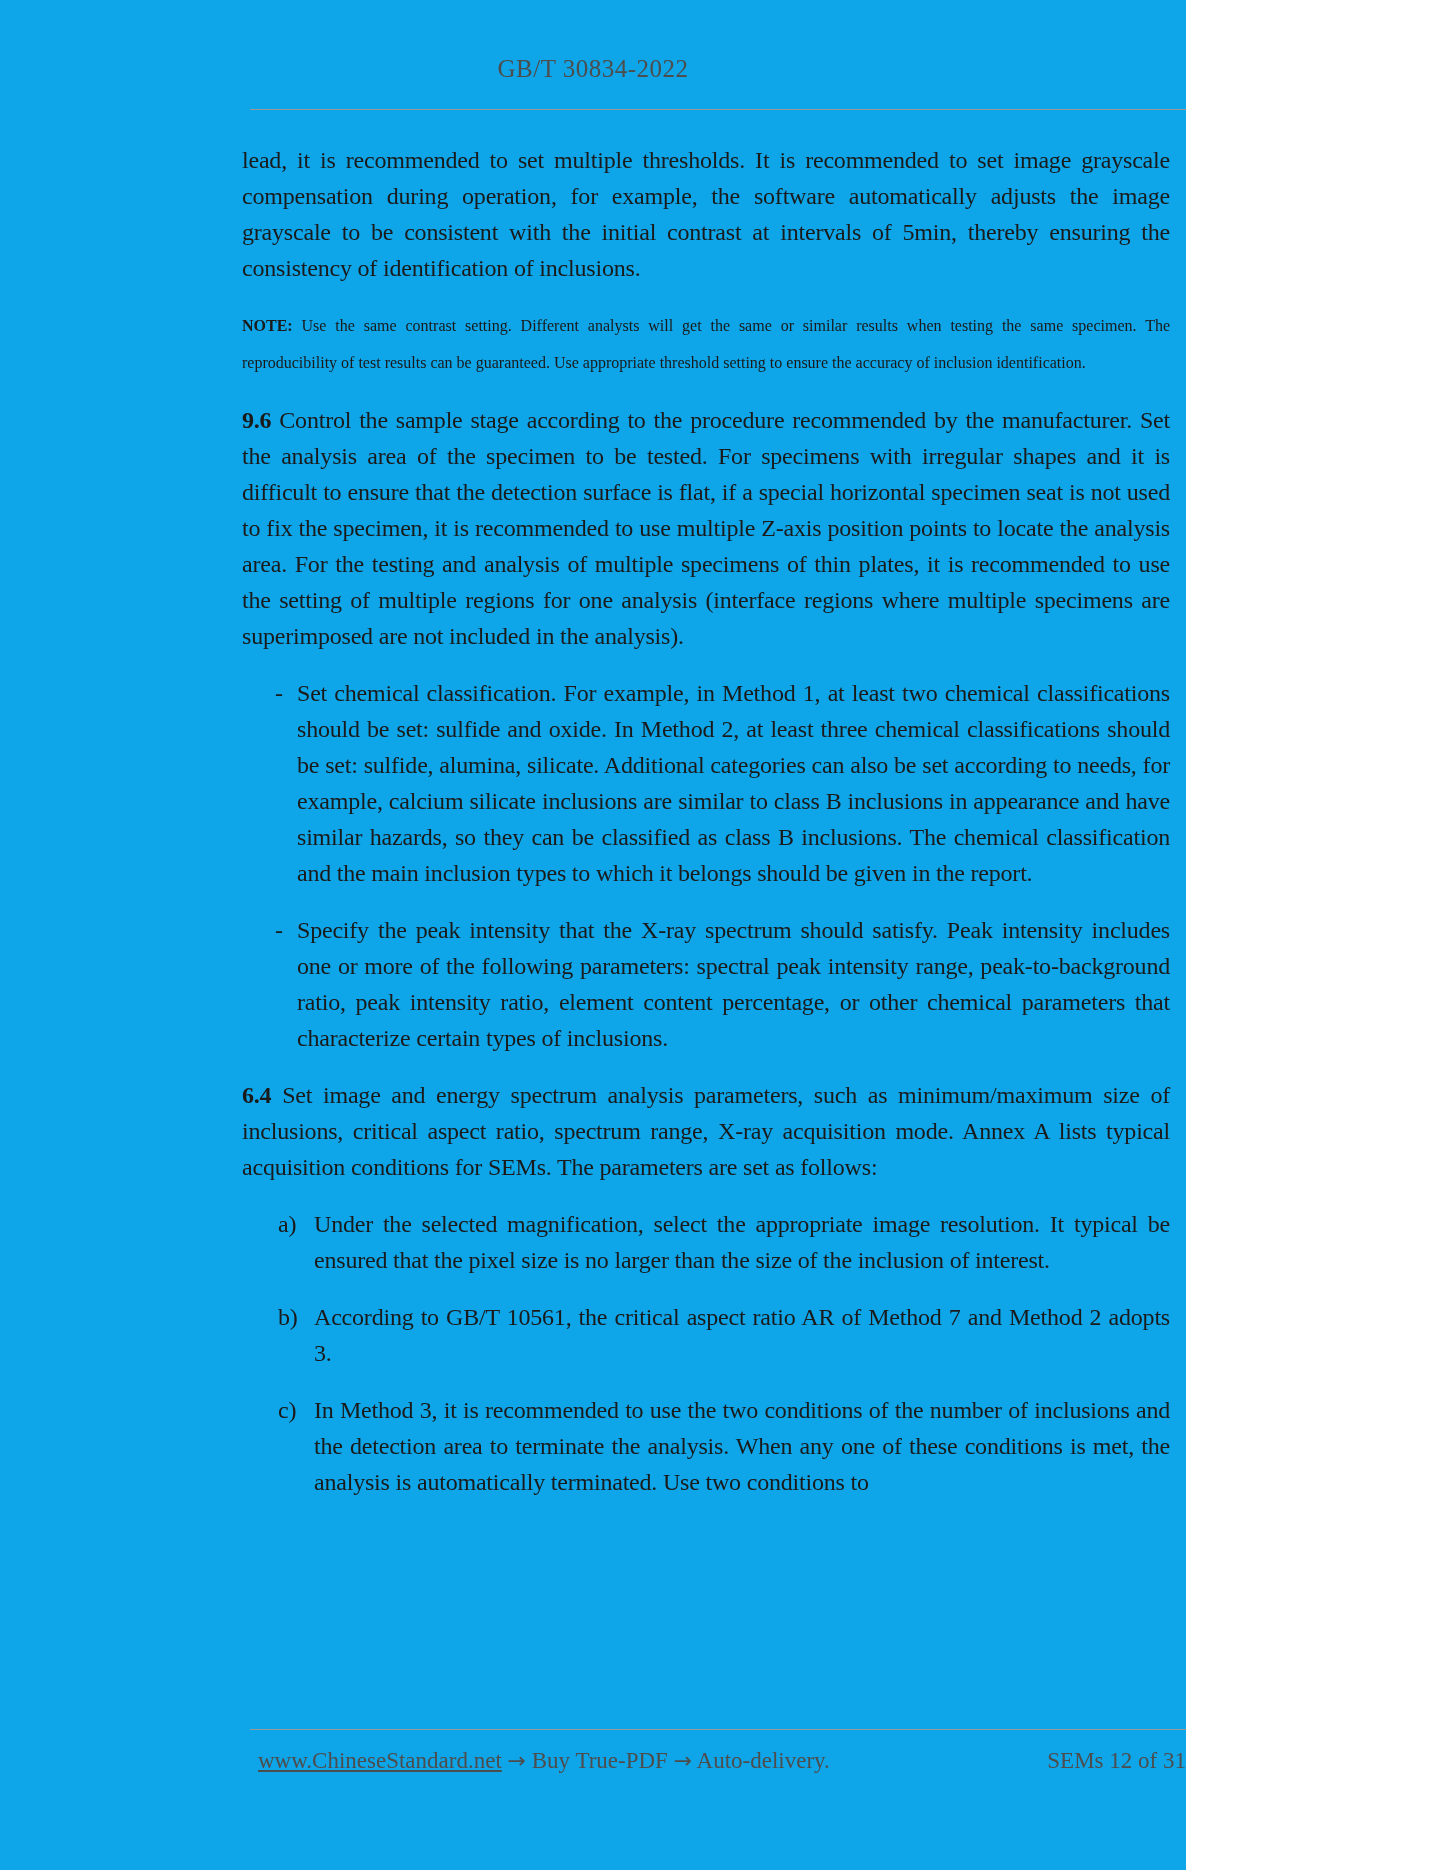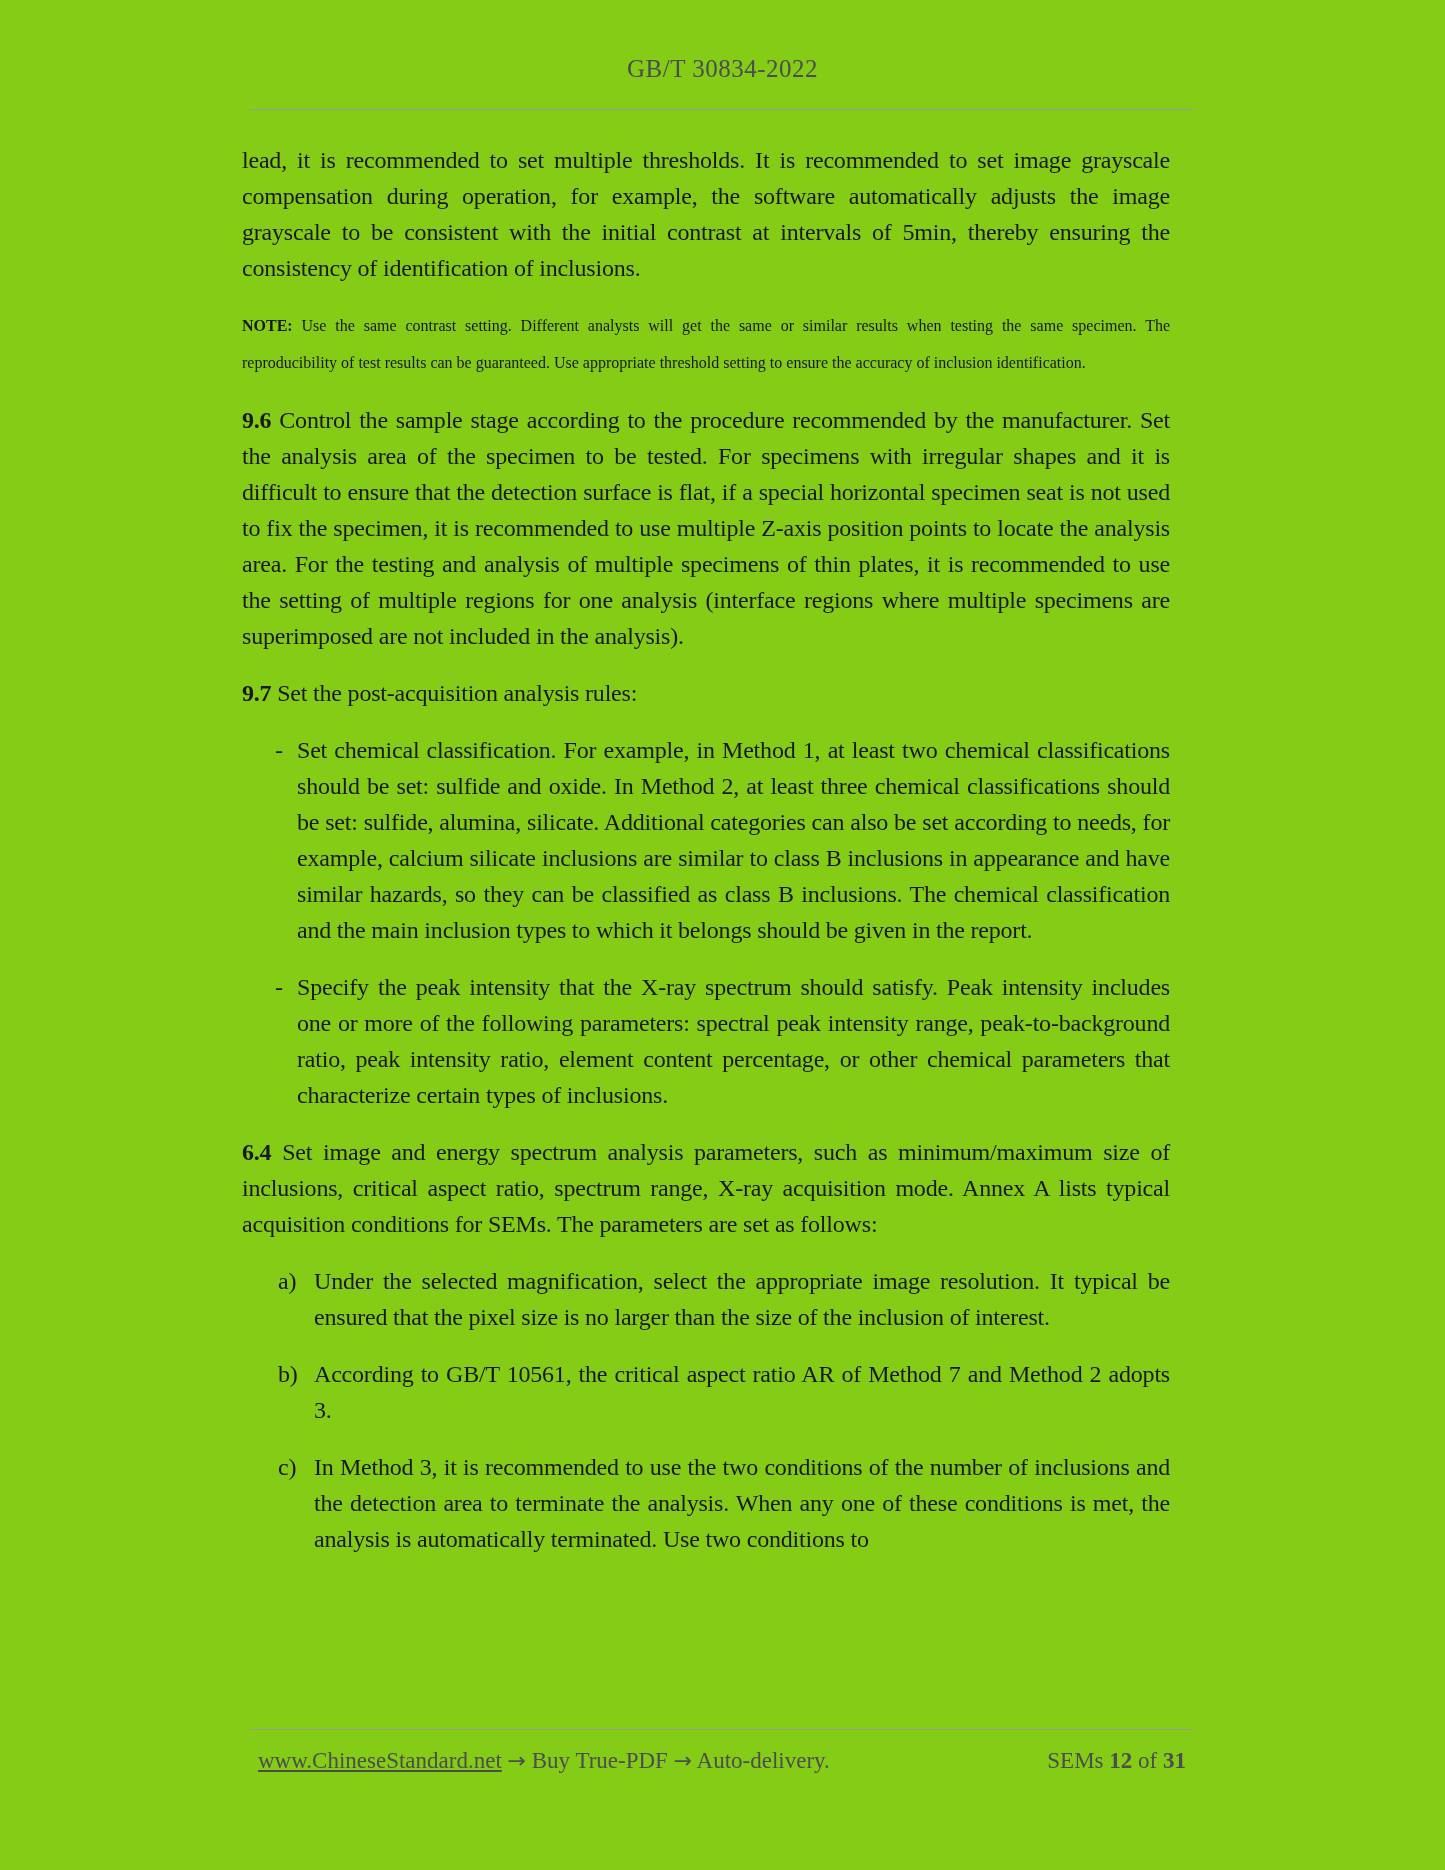--- a/index.html
+++ b/index.html
@@ -1,21 +1,21 @@
 <!DOCTYPE html>
 <html><head>
 <meta charset="utf-8">
 <style>
   * { margin: 0; padding: 0; box-sizing: border-box; }
   html, body { background: #ffffff; }
   .page {
     position: relative;
-    width: 1445px;
+    width: 1186px;
     height: 1870px;
-    background: #84cc16;
+    background: #0ea5e9;
     font-family: "Liberation Serif", "DejaVu Serif", serif;
     color: #1a1a1a;
     overflow: hidden;
   }
   .header-title {
     position: absolute;
     top: 55px;
     left: 0;
     width: 100%;
     text-align: center;
@@ -70,39 +70,38 @@
     display: flex;
     justify-content: space-between;
     align-items: flex-start;
     font-size: 23px;
     color: #4d4d4d;
   }
   .footer-left { white-space: nowrap; }
   .footer-right { white-space: nowrap; }
   .site-link { text-decoration: underline; color: #4d4d4d; }
   .arrow { font-family: "DejaVu Sans", sans-serif; font-size: 22px; }
-  .pg-bold { font-weight: bold; }
+  .pg-bold { font-weight: normal; }
 </style>
 </head>
 <body>
 
 <div class="page">
 
   <div class="header-title">GB/T 30834-2022</div>
   <div class="rule header-rule"></div>
 
   <div class="content">
 
     <p class="block">lead, it is recommended to set multiple thresholds. It is recommended to set image grayscale compensation during operation, for example, the software automatically adjusts the image grayscale to be consistent with the initial contrast at intervals of 5min, thereby ensuring the consistency of identification of inclusions.</p>
 
     <p class="block note-block"><b>NOTE:</b> <span>Use the same contrast setting. Different analysts will get the same or similar results when testing the same specimen. The reproducibility of test results can be guaranteed. Use appropriate threshold setting to ensure the accuracy of inclusion identification.</span></p>
 
     <p class="block"><b class="sec-num">9.6</b> <span>Control the sample stage according to the procedure recommended by the manufacturer. Set the analysis area of the specimen to be tested. For specimens with irregular shapes and it is difficult to ensure that the detection surface is flat, if a special horizontal specimen seat is not used to fix the specimen, it is recommended to use multiple Z-axis position points to locate the analysis area. For the testing and analysis of multiple specimens of thin plates, it is recommended to use the setting of multiple regions for one analysis (interface regions where multiple specimens are superimposed are not included in the analysis).</span></p>
 
-    <p class="block"><b class="sec-num">9.7</b> <span>Set the post-acquisition analysis rules:</span></p>
 
     <div class="bullet-item">
       <span class="bullet-marker">-</span>
       <span class="bullet-text">Set chemical classification. For example, in Method 1, at least two chemical classifications should be set: sulfide and oxide. In Method 2, at least three chemical classifications should be set: sulfide, alumina, silicate. Additional categories can also be set according to needs, for example, calcium silicate inclusions are similar to class B inclusions in appearance and have similar hazards, so they can be classified as class B inclusions. The chemical classification and the main inclusion types to which it belongs should be given in the report.</span>
     </div>
 
     <div class="bullet-item">
       <span class="bullet-marker">-</span>
       <span class="bullet-text">Specify the peak intensity that the X-ray spectrum should satisfy. Peak intensity includes one or more of the following parameters: spectral peak intensity range, peak-to-background ratio, peak intensity ratio, element content percentage, or other chemical parameters that characterize certain types of inclusions.</span>
     </div>

